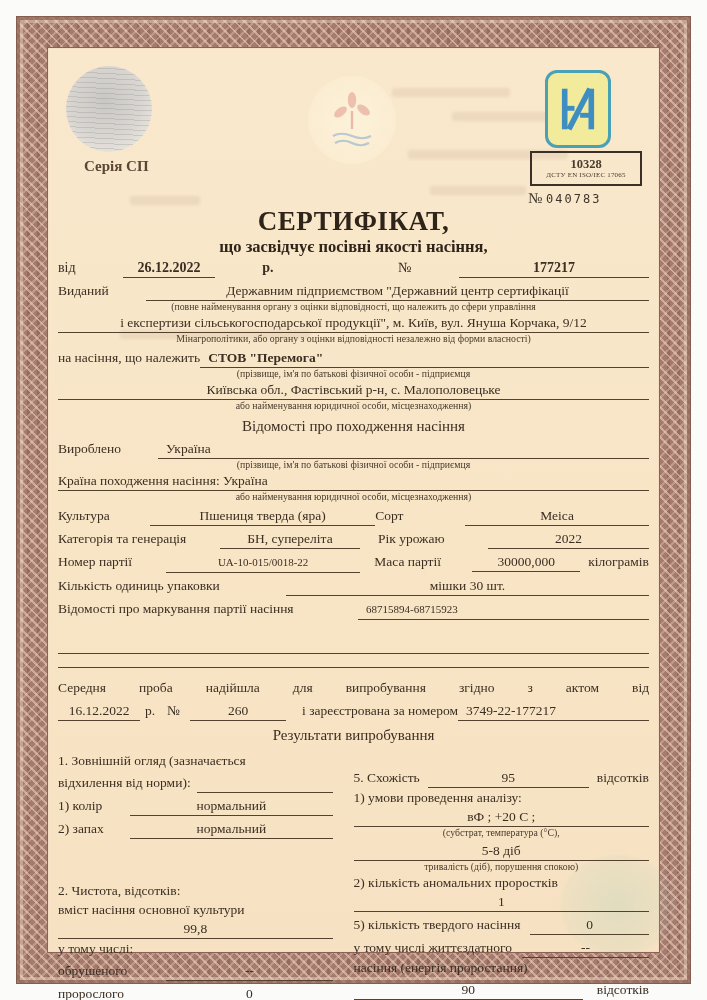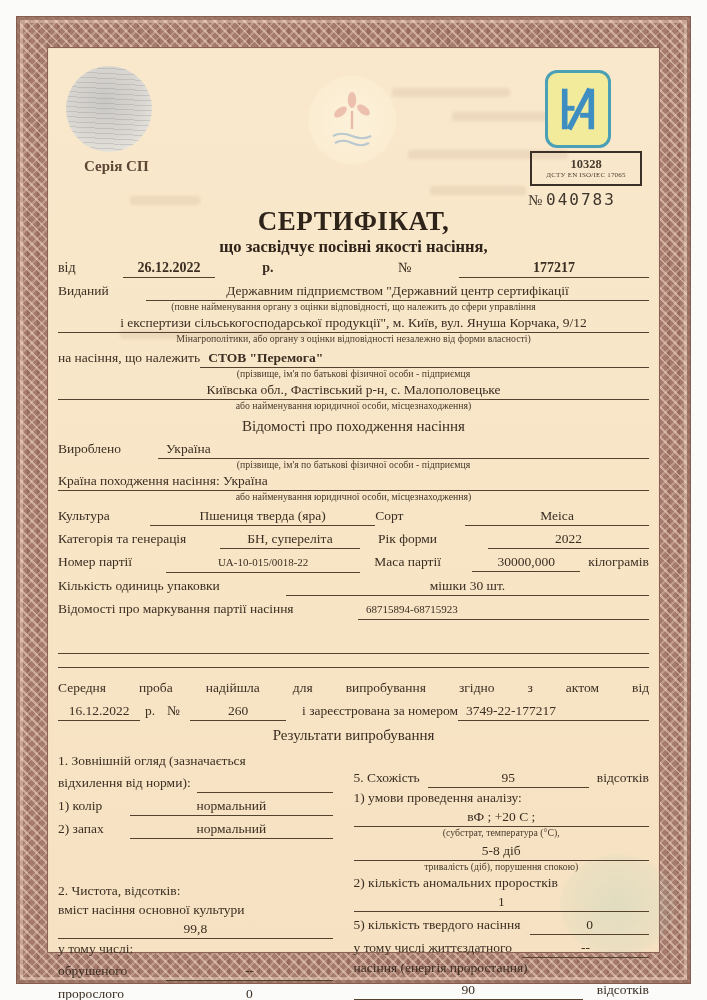--- a/index.html
+++ b/index.html
@@ -55,21 +55,21 @@
     display:flex;align-items:center;justify-content:center;
   }
   .accr-box{
     position:absolute;left:530px;top:151px;width:108px;height:31px;
     border:2px solid #3a3028;display:flex;flex-direction:column;align-items:center;justify-content:center;
     color:#473c30;
   }
   .accr-num{font-weight:bold;font-size:12.5px;line-height:13px;}
   .accr-std{font-size:7px;line-height:9px;letter-spacing:.2px;}
   .blank-no{position:absolute;left:528px;top:190px;font-size:15px;color:#3e362c;}
-  .blank-no .digits{font-family:"DejaVu Sans Mono",monospace;font-size:16px;letter-spacing:2px;}
+  .blank-no .digits{font-family:"DejaVu Sans Mono",monospace;font-size:12px;letter-spacing:2px;}
   .seal-green{
     position:absolute;left:560px;top:855px;width:115px;height:100px;border-radius:50%;
     background:radial-gradient(circle, rgba(170,205,185,.28) 0%, rgba(170,205,185,.12) 60%, rgba(170,205,185,0) 100%);
     filter:blur(1px);
   }
 
   
   .content{position:absolute;left:58px;right:58px;top:206px;font-size:13.5px;line-height:19px;}
   .t-main{text-align:center;font-weight:bold;font-size:27px;line-height:30px;letter-spacing:.5px;color:#2f241a;}
   .t-sub{text-align:center;font-weight:bold;font-size:16.5px;line-height:21px;color:#2f241a;}
@@ -183,21 +183,21 @@
   <div class="row">
     <span class="lbl" style="width:92px">Культура</span>
     <span class="uflex" style="flex:1.5">Пшениця тверда (яра)</span>
     <span class="lbl" style="width:90px;">Сорт</span>
     <span class="uflex">Меіса</span>
   </div>
 
   <div class="row">
     <span class="lbl" style="width:162px">Категорія та генерація</span>
     <span class="uflex" style="flex:1">БН, супереліта</span>
-    <span class="lbl" style="width:110px;padding-left:18px">Рік форми</span>
+    <span class="lbl" style="width:110px;padding-left:18px">Рік урожаю</span>
     <span class="uflex" style="flex:1.15">2022</span>
   </div>
 
   <div class="row">
     <span class="lbl" style="width:108px">Номер партії</span>
     <span class="uflex small" style="flex:1.35">UA-10-015/0018-22</span>
     <span class="lbl" style="width:98px;padding-left:14px">Маса партії</span>
     <span class="uflex" style="flex:.75">30000,000</span>
     <span class="lbl" style="padding-left:8px">кілограмів</span>
   </div>

